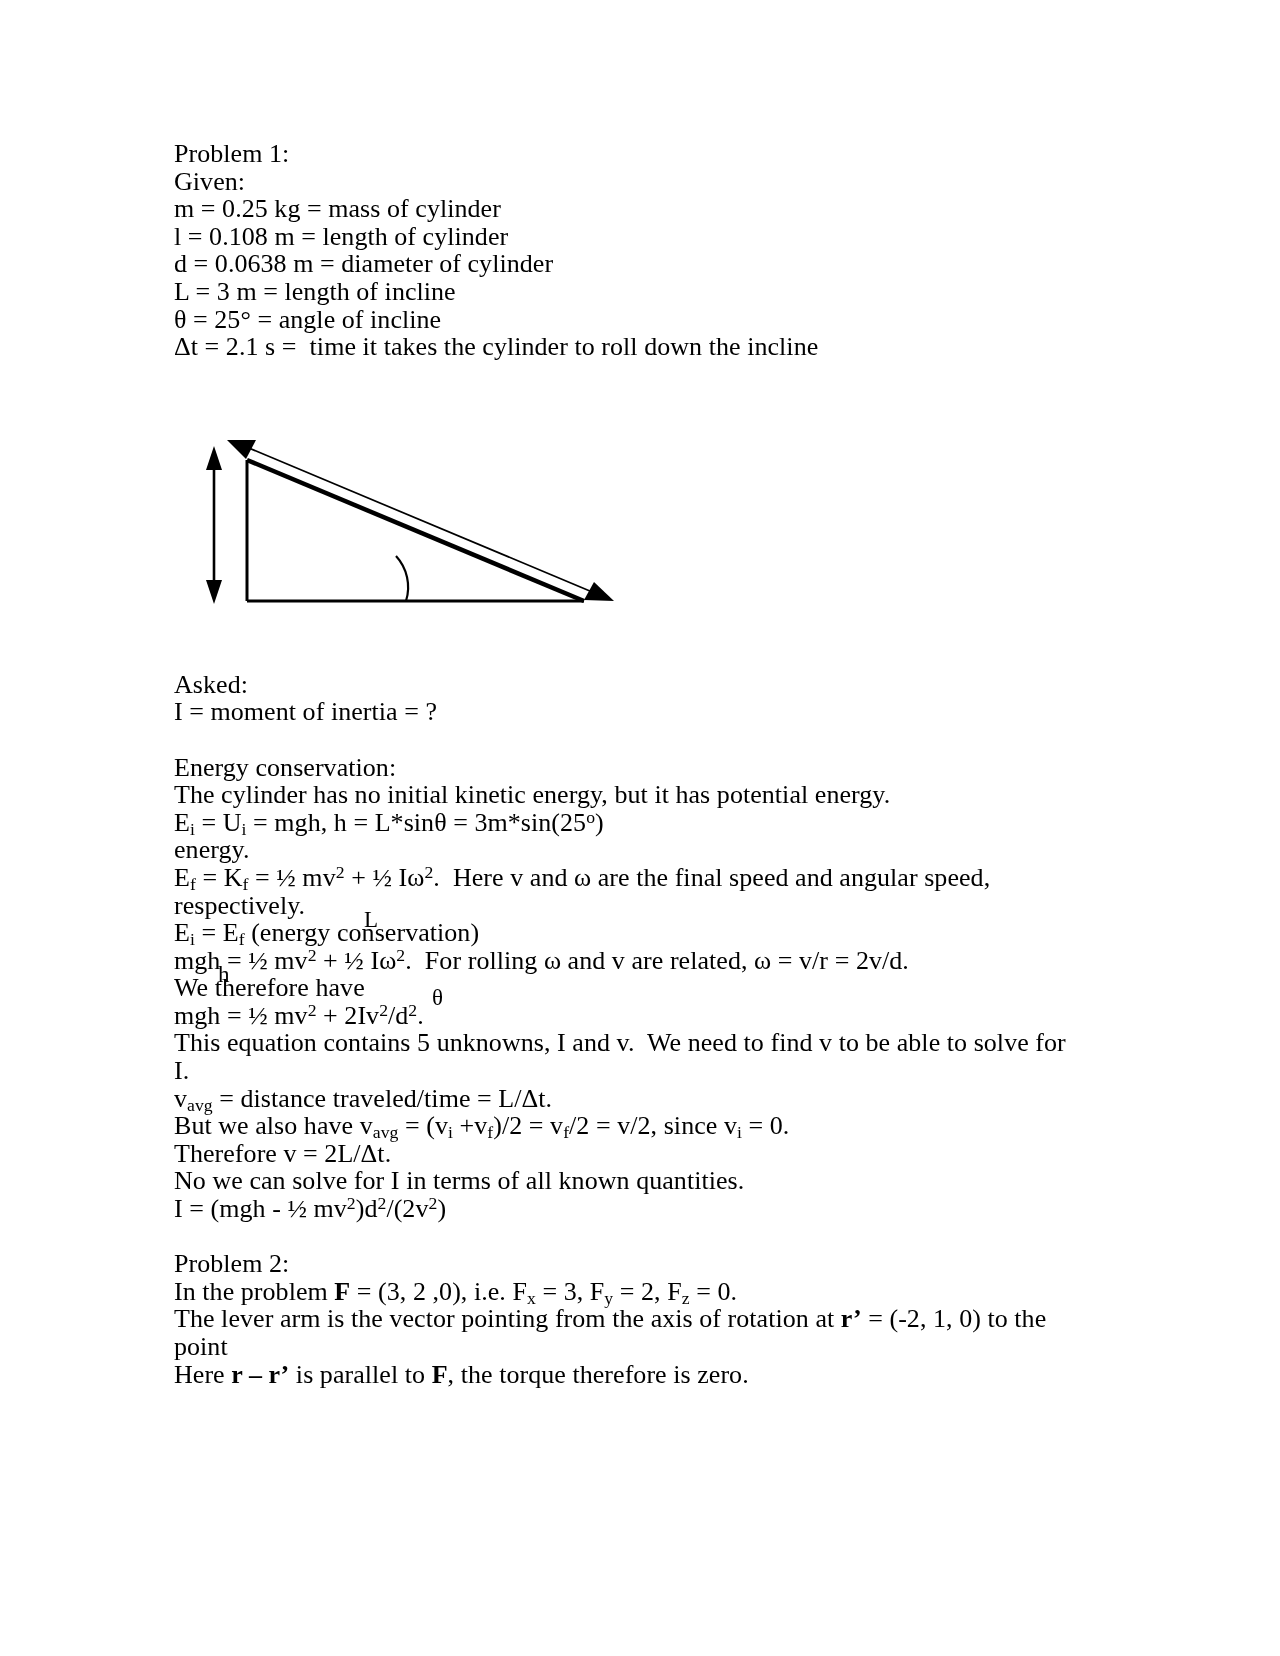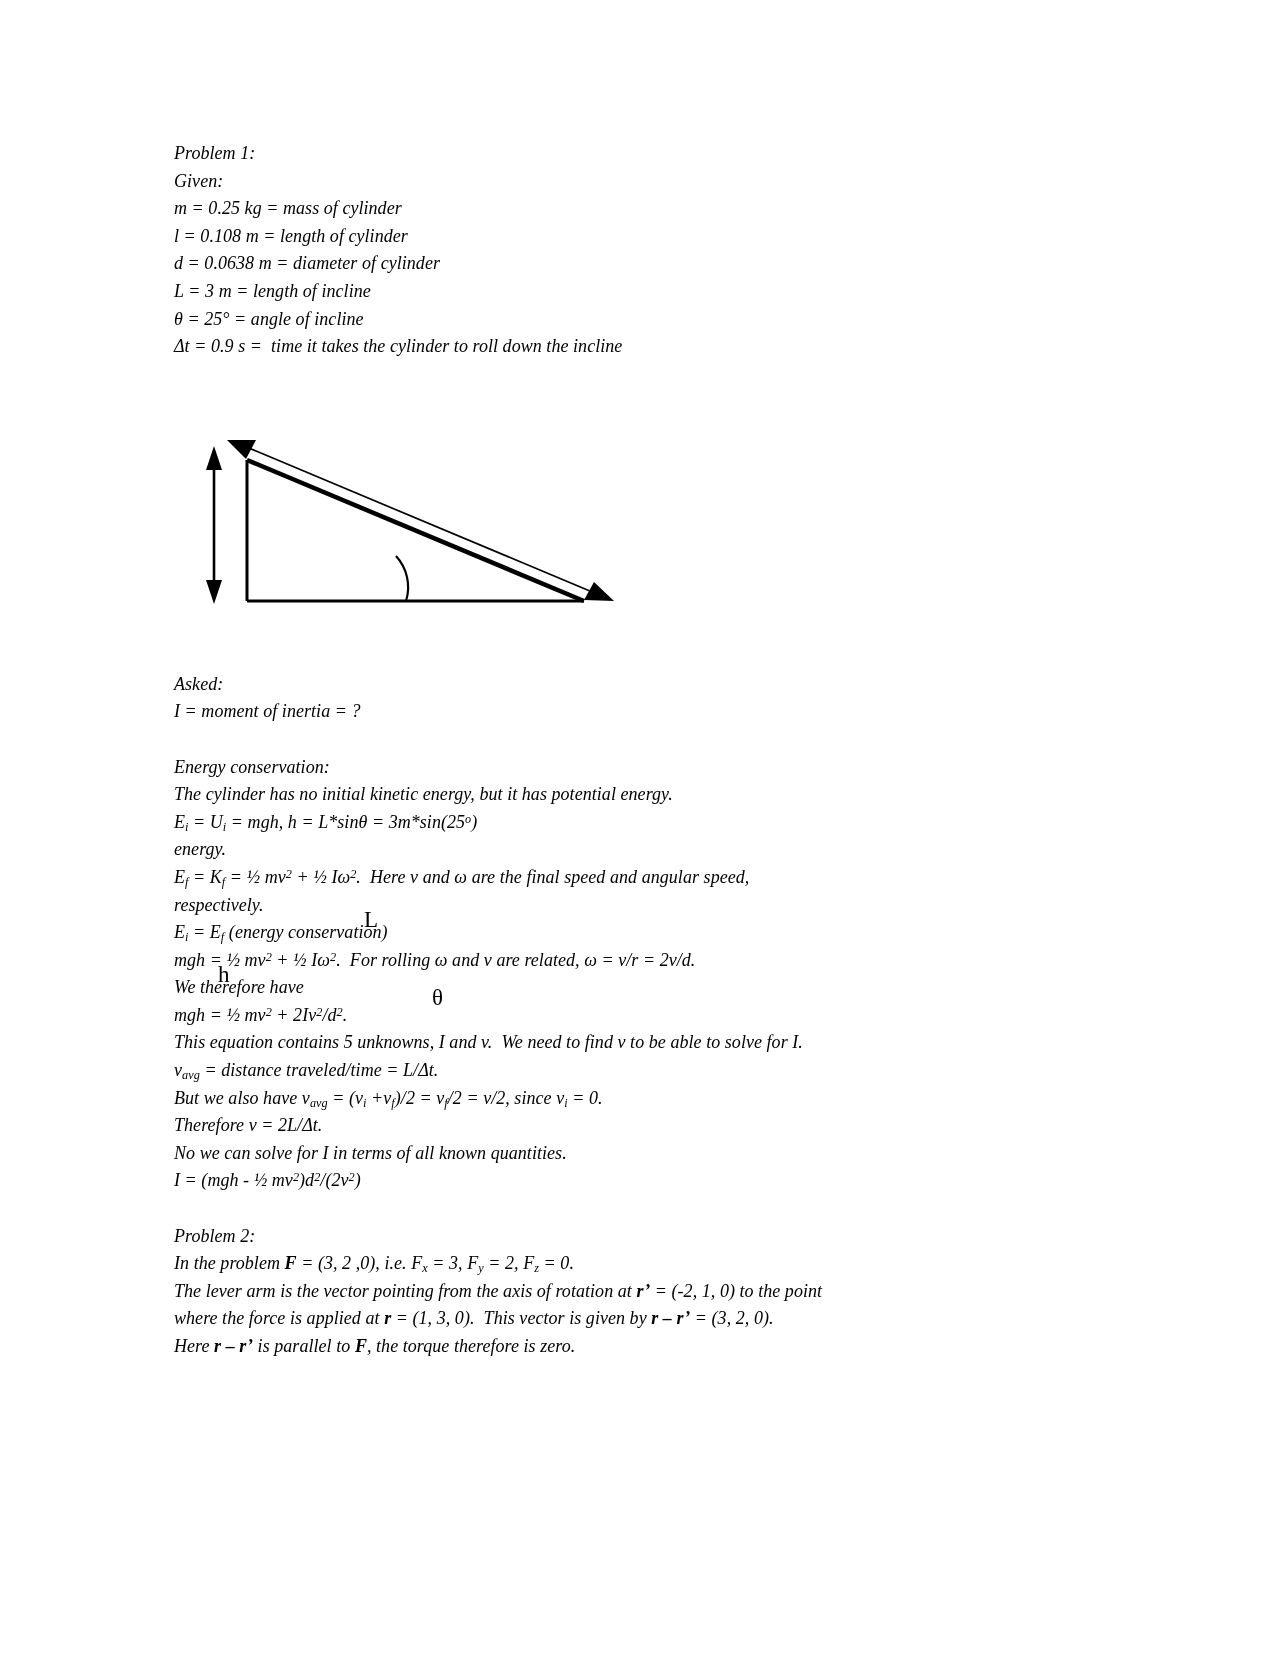--- a/index.html
+++ b/index.html
@@ -6,25 +6,24 @@
   body {
     width:1280px; height:1656px;
     background:#ffffff;
     font-family:"Liberation Serif","DejaVu Serif",serif;
     color:#000000;
     -webkit-font-smoothing:antialiased;
   }
   .page { position:relative; width:1280px; height:1656px; overflow:hidden; }
   .content { position:absolute; left:174px; top:140px; width:900px; }
   .line {
-    font-size:18px;
+    font-size:26px;
     line-height:27.6px;
     white-space:pre-wrap;
     letter-spacing:0.05px;
-    font-style:italic;
   }
   sub { font-size:0.68em; vertical-align:-0.22em; line-height:0; }
   sup { font-size:0.68em; vertical-align:0.44em; line-height:0; }
   .b { font-weight:bold; }
 
   
   .diagram { position:absolute; left:174px; top:440px; width:560px; height:195px; }
   .diagram svg { display:block; }
   .dlabel {
     position:absolute;
@@ -43,21 +42,21 @@
 
   <div class="content">
 
     <div class="line">Problem 1:</div>
     <div class="line">Given:</div>
     <div class="line">m = 0.25 kg = mass of cylinder</div>
     <div class="line">l = 0.108 m = length of cylinder</div>
     <div class="line">d = 0.0638 m = diameter of cylinder</div>
     <div class="line">L = 3 m = length of incline</div>
     <div class="line">θ = 25° = angle of incline</div>
-    <div class="line">Δt = 0.9 s =  time it takes the cylinder to roll down the incline</div>
+    <div class="line">Δt = 2.1 s =  time it takes the cylinder to roll down the incline</div>
 
     <div style="height:310px;"></div>
 
     <div class="line">Asked:</div>
     <div class="line">I = moment of inertia = ?</div>
 
     <div class="line">&nbsp;</div>
 
     <div class="line">Energy conservation:</div>
     <div class="line">The cylinder has no initial kinetic energy, but it has potential energy.</div>
@@ -91,21 +90,20 @@
 
     <div class="line">&nbsp;</div>
 
     <div class="line">Problem 2:</div>
 
 
     <div class="line"><span>In the problem </span><span class="b">F</span><span> = (3, 2 ,0), i.e. F</span><sub>x</sub><span> = 3, F</span><sub>y</sub><span> = 2, F</span><sub>z</sub><span> = 0.</span></div>
 
     <div class="line"><span>The lever arm is the vector pointing from the axis of rotation at </span><span class="b">r’</span><span> = (-2, 1, 0) to the point</span></div>
 
-    <div class="line"><span>where the force is applied at </span><span class="b">r</span><span> = (1, 3, 0).  This vector is given by </span><span class="b">r – r’</span><span> = (3, 2, 0).</span></div>
 
     <div class="line"><span>Here </span><span class="b">r – r’</span><span> is parallel to </span><span class="b">F</span><span>, the torque therefore is zero.</span></div>
 
   </div>
 
   <div class="diagram">
     <svg width="560" height="195" viewBox="0 0 560 195" xmlns="http://www.w3.org/2000/svg">
 
       <g stroke="#000" fill="#000">
         <line x1="40" y1="22" x2="40" y2="148" stroke-width="2.6"></line>

